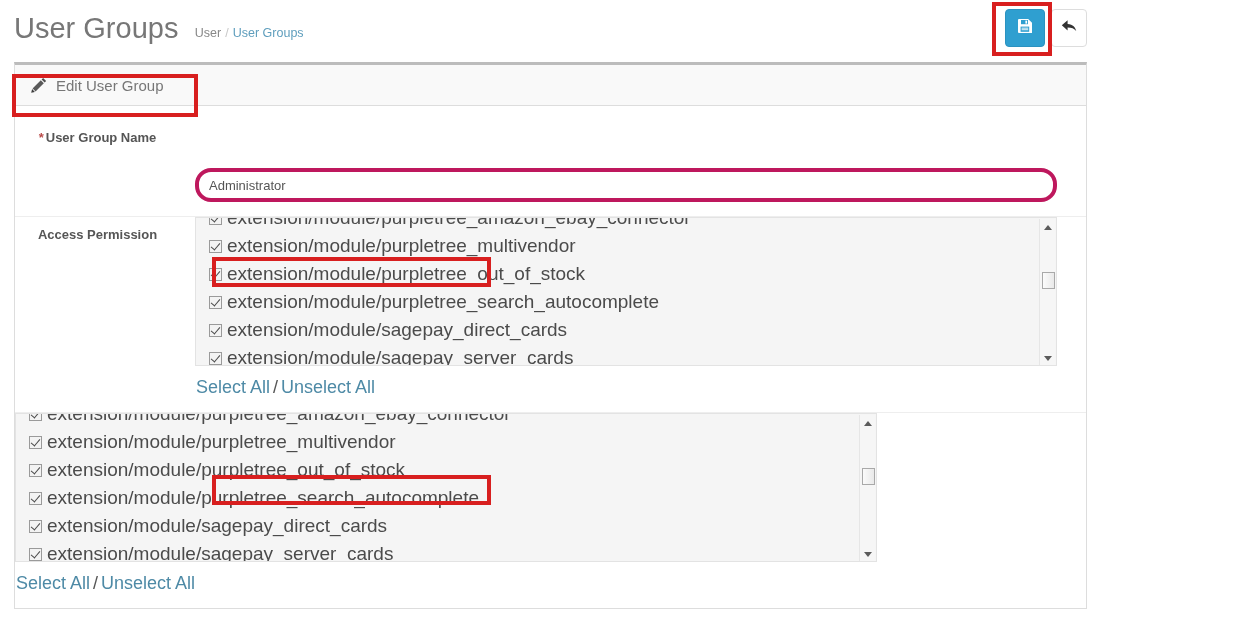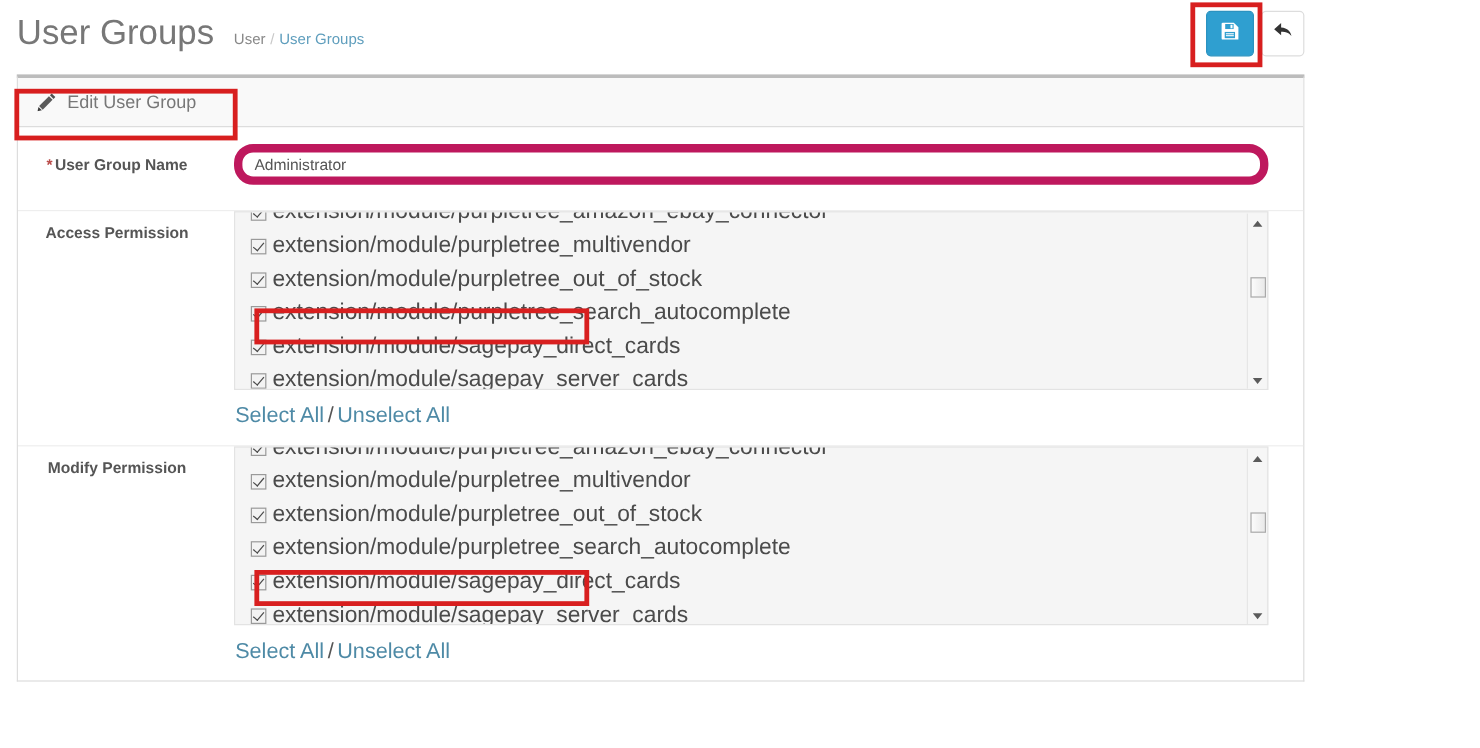--- a/index.html
+++ b/index.html
@@ -163,29 +163,30 @@
     margin-right: 2px;
   }
   .ctrl-field {
     flex: 1;
     padding-bottom: 14px;
   }
 
   .text-input {
     width: 862px;
     height: 34px;
-    border: 7px solid #be185d;
+    border: 4px solid #be185d;
     border-radius: 16px;
     padding: 6px 10px;
     box-sizing: border-box;
     font-size: 13px;
     color: #555555;
     font-family: "Liberation Sans", sans-serif;
     background: #ffffff;
     outline: none;
+    margin-top: 48px;
   }
 
   
   .scrollbox-wrap {
     position: relative;
     width: 862px;
   }
   .scrollbox {
     width: 862px;
     height: 149px;
@@ -391,21 +392,20 @@
             </div>
           </div>
         </div>
         <div class="select-links">
           <a>Select All</a><span class="divider">/</span><a>Unselect All</a>
         </div>
       </div>
     </div>
 
     <div class="form-group last">
-      <div class="ctrl-label">Modify Permission</div>
       <div class="ctrl-field">
         <div class="scrollbox-wrap">
           <div class="scrollbox">
             <div class="scroll-inner">
                 <div class="perm-row">
                   <span class="cb"></span>
                   <span class="perm-label">extension/module/purpletree_amazon_ebay_connector</span>
                 </div>
                 <div class="perm-row">
                   <span class="cb"></span>

